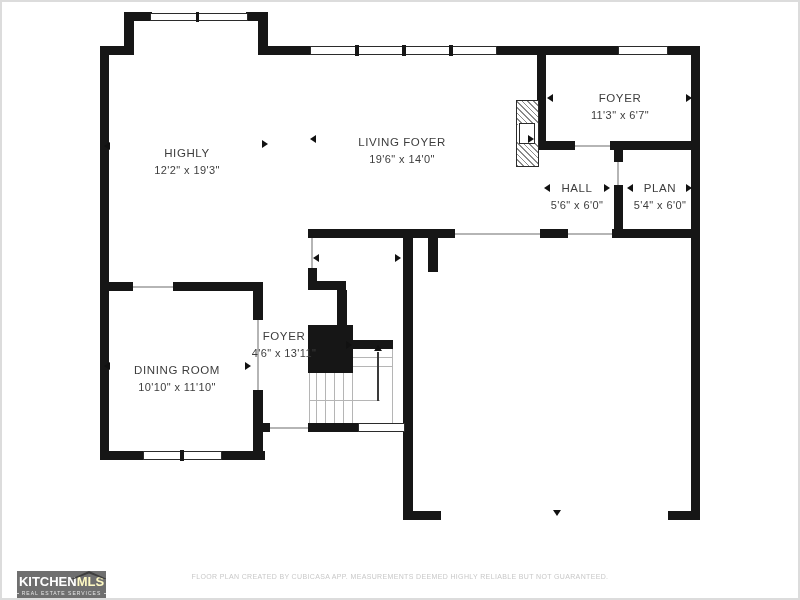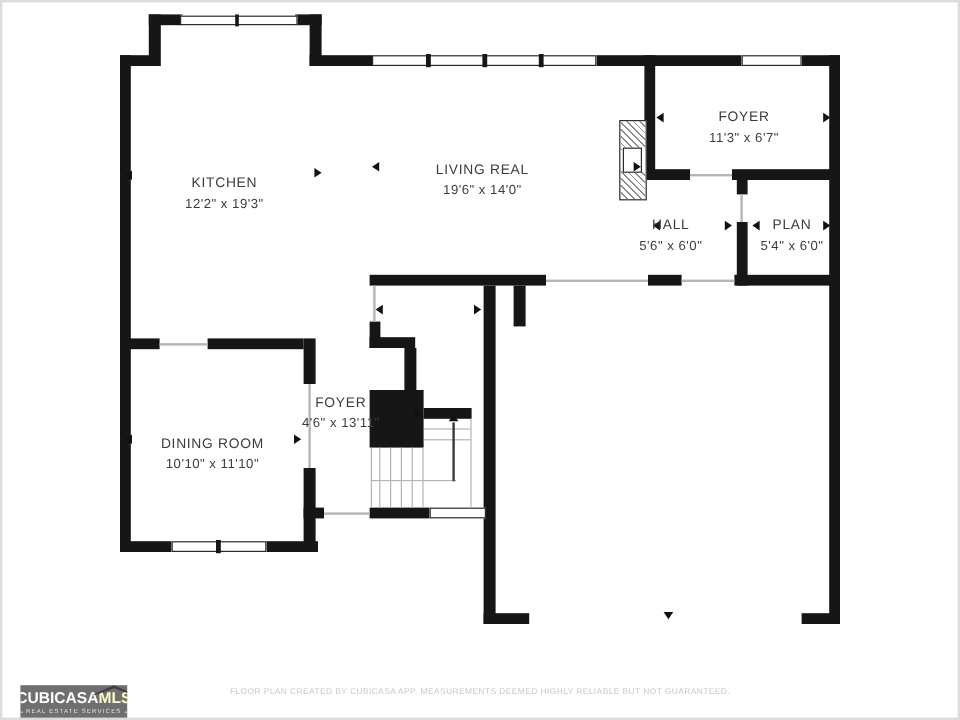--- a/index.html
+++ b/index.html
@@ -128,51 +128,51 @@
   <div class="mk left" style="left:627px;top:184px;"></div>
   <div class="mk right" style="left:686px;top:184px;"></div>
   <div class="mk left" style="left:104px;top:362px;"></div>
   <div class="mk right" style="left:245px;top:362px;"></div>
   <div class="mk left" style="left:313px;top:254px;"></div>
   <div class="mk right" style="left:395px;top:254px;"></div>
   <div class="mk right" style="left:346px;top:341px;"></div>
   <div class="mk down" style="left:553px;top:510px;"></div>
 
   <div class="room" style="left:127px;top:147px;">
-    <div class="nm">KITCHEN</div>
+    <div class="nm">HIGHLY</div>
     <div class="dm">12'2" x 19'3"</div>
   </div>
   <div class="room" style="left:342px;top:136px;">
-    <div class="nm">LIVING REAL</div>
+    <div class="nm">LIVING FOYER</div>
     <div class="dm">19'6" x 14'0"</div>
   </div>
   <div class="room" style="left:560px;top:92px;">
     <div class="nm">FOYER</div>
     <div class="dm">11'3" x 6'7"</div>
   </div>
-  <div class="room" style="left:499px;top:182px;">
+  <div class="room" style="left:517px;top:182px;">
     <div class="nm">HALL</div>
     <div class="dm">5'6" x 6'0"</div>
   </div>
   <div class="room" style="left:600px;top:182px;">
     <div class="nm">PLAN</div>
     <div class="dm">5'4" x 6'0"</div>
   </div>
   <div class="room" style="left:224px;top:330px;text-align:center;">
     <div class="nm">FOYER</div>
     <div class="dm">4'6" x 13'11"</div>
   </div>
   <div class="room" style="left:117px;top:364px;">
     <div class="nm">DINING ROOM</div>
     <div class="dm">10'10" x 11'10"</div>
   </div>
 
   <div class="logo">
     <div class="logo-row1">
-      <span class="logo-georgia">CUBICASA</span><span class="logo-mls">MLS</span>
+      <span class="logo-georgia">KITCHEN</span><span class="logo-mls">MLS</span>
       <svg class="logo-roof" width="36" height="9" viewBox="0 0 36 9">
         <polygon points="0,9 18,1 36,9 33,9 18,3.6 3,9" fill="#3f3f3f"></polygon>
       </svg>
     </div>
     <div class="logo-row2">REAL ESTATE SERVICES</div>
   </div>
 
   <div class="disclaimer">FLOOR PLAN CREATED BY CUBICASA APP. MEASUREMENTS DEEMED HIGHLY RELIABLE BUT NOT GUARANTEED.</div>
 
   <div class="frame"></div>

